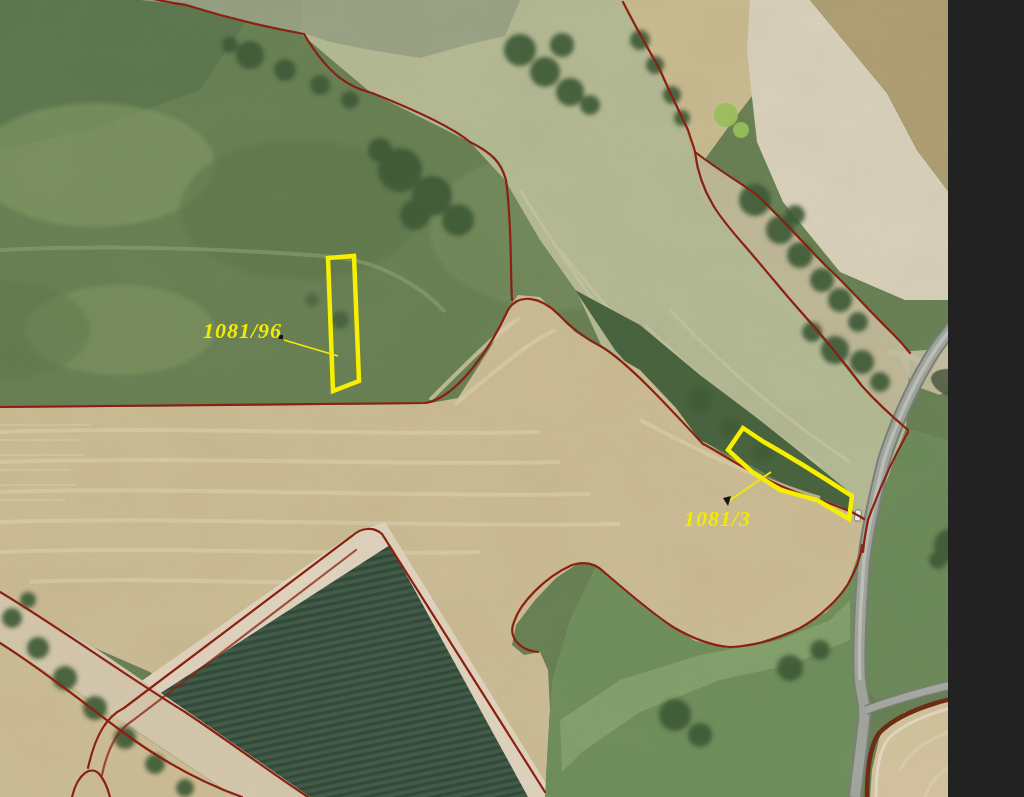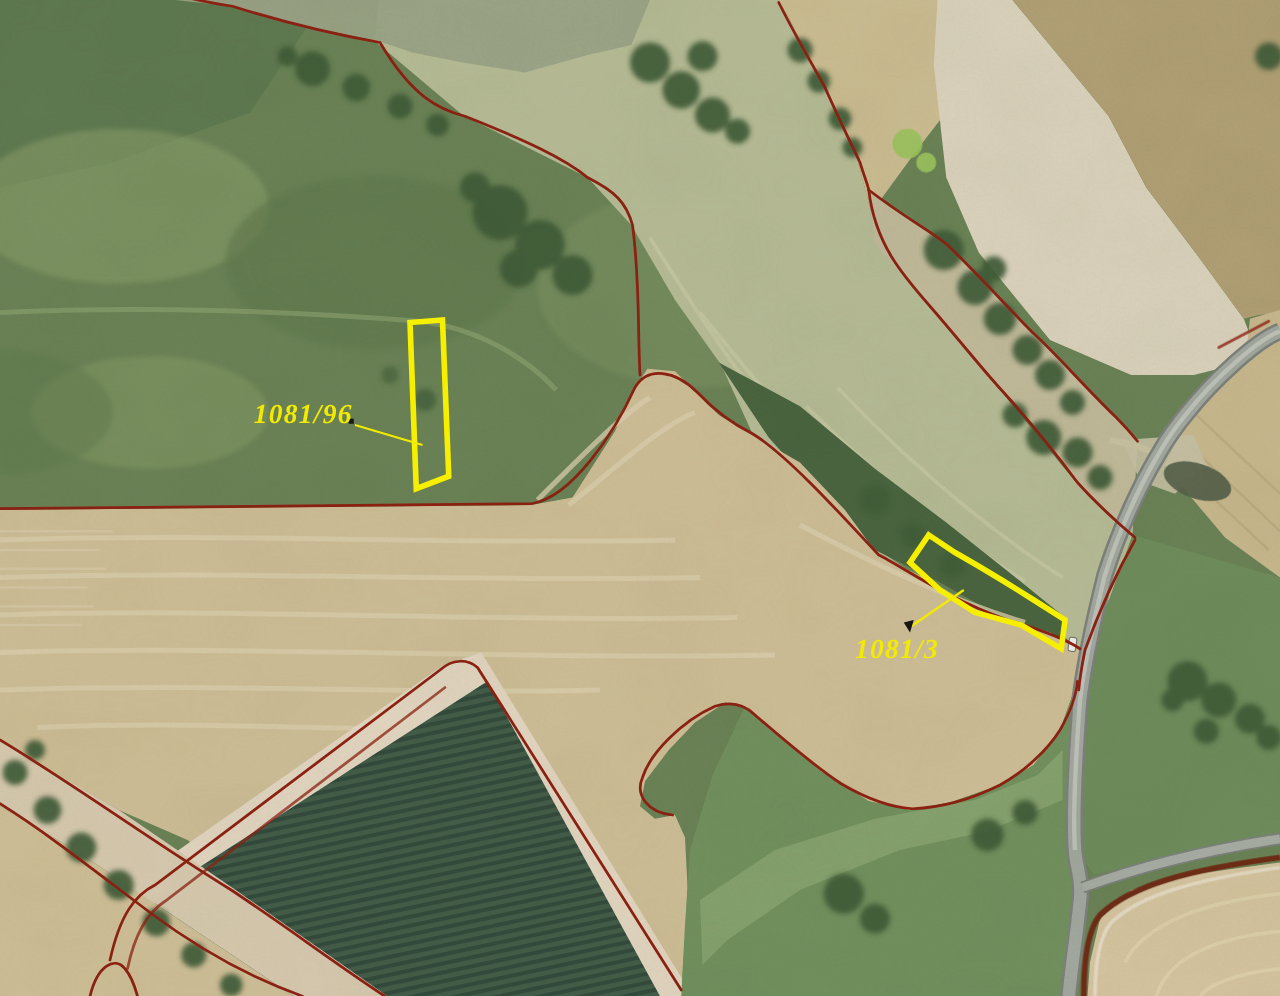--- a/index.html
+++ b/index.html
@@ -1,16 +1,16 @@
 <!DOCTYPE html>
 <html><head>
 <meta charset="utf-8">
 <style>
   html,body{margin:0;padding:0;background:#222;}
-  .map-wrap{width:1024px;height:797px;overflow:hidden;position:relative;}
+  .map-wrap{width:948px;height:797px;overflow:hidden;position:relative;}
   svg{display:block;}
   text.parcel-label{
     font-family:"Liberation Serif","DejaVu Serif",serif;
     font-style:italic;
     font-weight:700;
     letter-spacing:1px;
     paint-order:stroke;
   }
 </style>
 </head>

